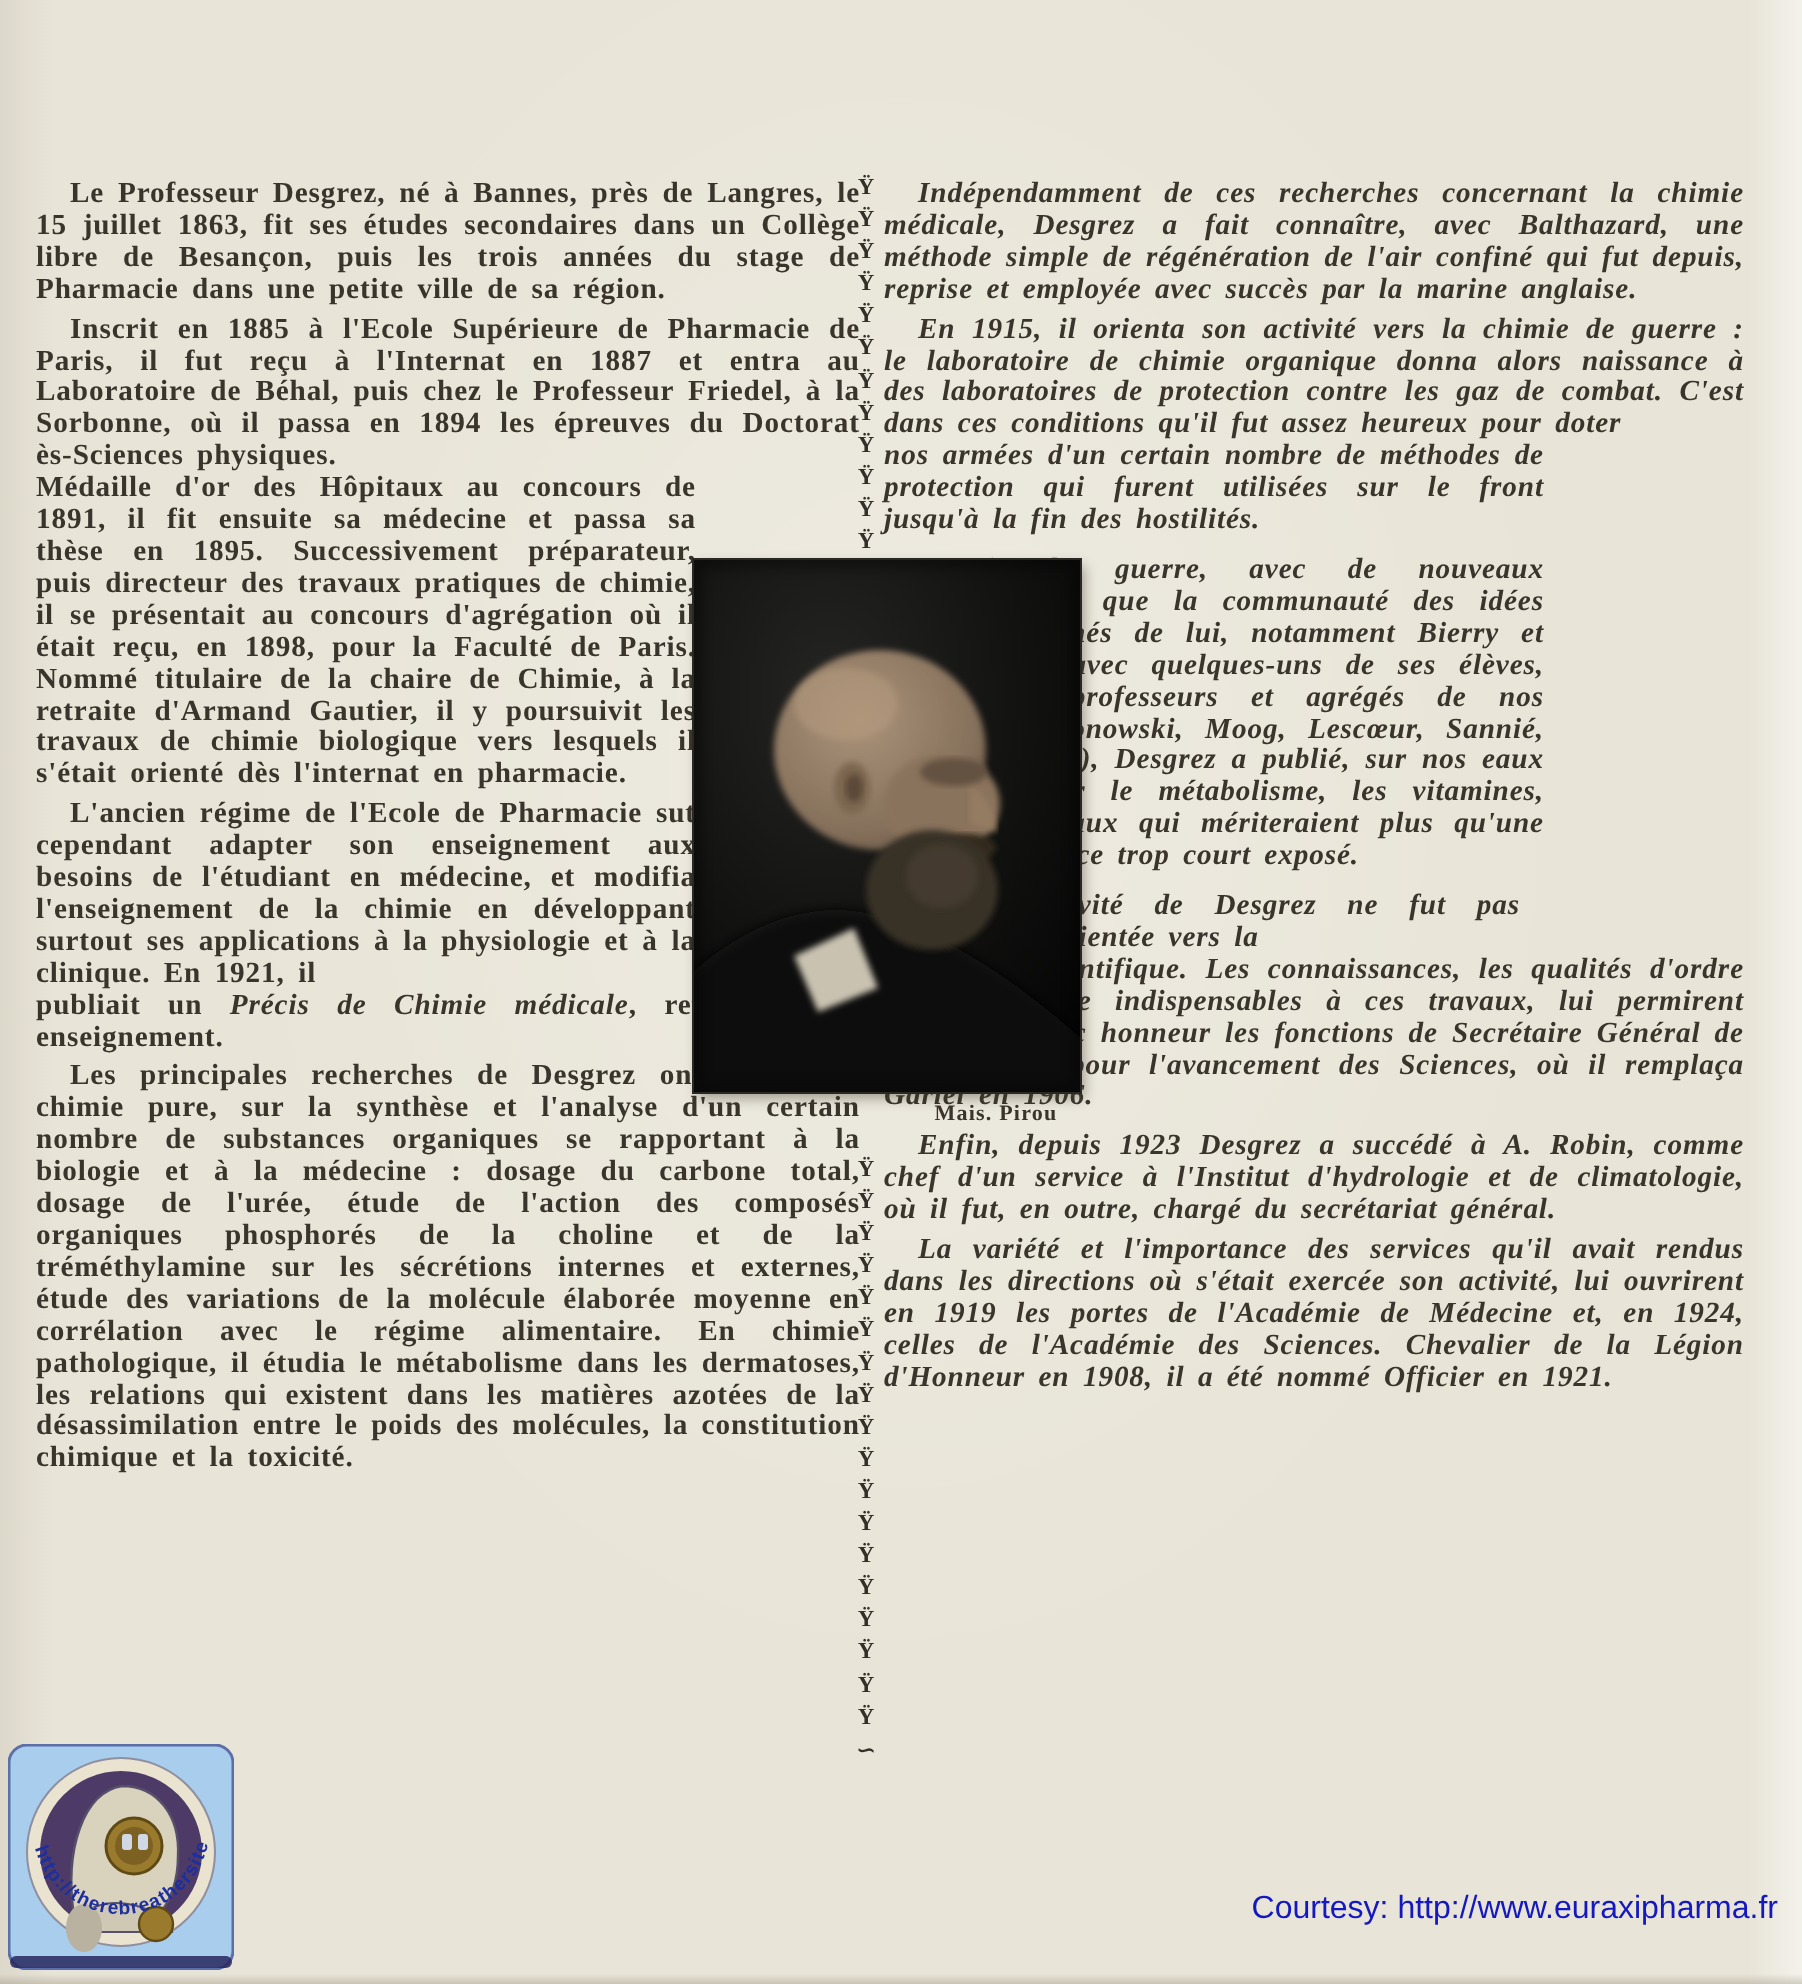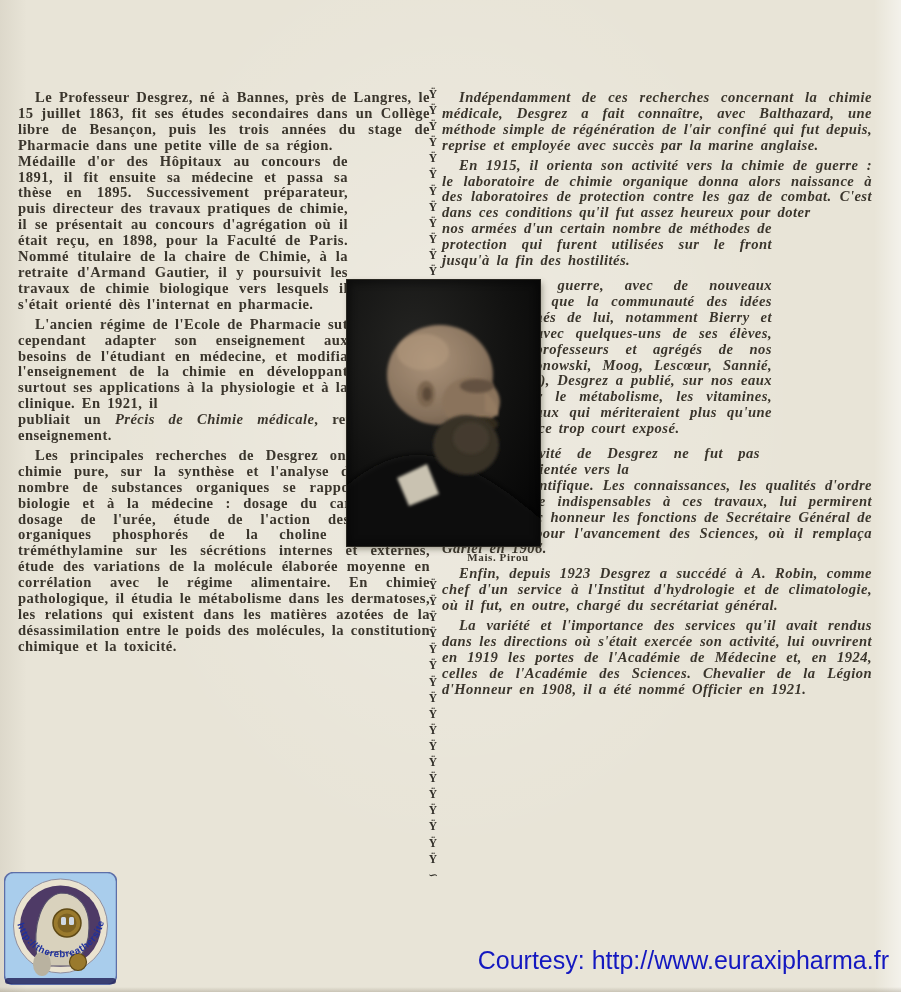--- a/index.html
+++ b/index.html
@@ -73,31 +73,32 @@
   .divider .endglyph{font-size:12px;}
 
   
   .logo{
     position:absolute;left:4px;top:872px;width:113px;height:113px;
   }
   .logo svg{display:block;width:100%;height:100%;}
   .courtesy{
     position:absolute;right:12px;top:946px;
     font-family:"Liberation Sans","DejaVu Sans",sans-serif;
-    font-size:25px;color:var(--courtesy_blue,#1418c0);
+    font-size:16px;color:var(--courtesy_blue,#1418c0);
   }
 </style>
 </head>
 <body style="--paper: #e8e4d7; --ink: #3a352c; --title_ink: #232019; --courtesy_blue: #1418c0; --logo_bg: #a9cdec; --logo_disc: #4e3a66; --logo_text: #1d2f9e;">
 
 <div class="page">
 
 
   <div class="col col-left">
     <p>Le Professeur Desgrez, né à Bannes, près de Langres, le 15 juillet 1863, fit ses études secondaires dans un Collège libre de Besançon, puis les trois années du stage de Pharmacie dans une petite ville de sa région.</p>
+    <p class="gap">Inscrit en 1885 à l'Ecole Supérieure de Pharmacie de Paris, il fut reçu à l'Internat en 1887 et entra au Laboratoire de Béhal, puis chez le Professeur Friedel, à la Sorbonne, où il passa en 1894 les épreuves du Doctorat ès-Sciences physiques.</p>
     <p class="cont narrow-r">Médaille d'or des Hôpitaux au concours de 1891, il fit ensuite sa médecine et passa sa thèse en 1895. Successivement préparateur, puis directeur des travaux pratiques de chimie, il se présentait au concours d'agrégation où il était reçu, en 1898, pour la Faculté de Paris. Nommé titulaire de la chaire de Chimie, à la retraite d'Armand Gautier, il y poursuivit les travaux de chimie biologique vers lesquels il s'était orienté dès l'internat en pharmacie.</p>
     <p class="gap narrow-r">L'ancien régime de l'Ecole de Pharmacie sut cependant adapter son enseignement aux besoins de l'étudiant en médecine, et modifia l'enseignement de la chimie en développant surtout ses applications à la physiologie et à la clinique. En 1921, il</p>
     <p class="cont"><span>publiait un </span><span class="ital">Précis de Chimie médicale</span><span>, reflet de cet enseignement.</span></p>
     <p class="gap">Les principales recherches de Desgrez ont porté, en chimie pure, sur la synthèse et l'analyse d'un certain nombre de substances organiques se rapportant à la biologie et à la médecine : dosage du carbone total, dosage de l'urée, étude de l'action des composés organiques phosphorés de la choline et de la tréméthylamine sur les sécrétions internes et externes, étude des variations de la molécule élaborée moyenne en corrélation avec le régime alimentaire. En chimie pathologique, il étudia le métabolisme dans les dermatoses, les relations qui existent dans les matières azotées de la désassimilation entre le poids des molécules, la constitution chimique et la toxicité.</p>
   </div>
 
   <div class="col col-right">
     <p>Indépendamment de ces recherches concernant la chimie médicale, Desgrez a fait connaître, avec Balthazard, une méthode simple de régénération de l'air confiné qui fut depuis, reprise et employée avec succès par la marine anglaise.</p>
     <p class="gap">En 1915, il orienta son activité vers la chimie de guerre : le laboratoire de chimie organique donna alors naissance à des laboratoires de protection contre les gaz de combat. C'est dans ces conditions qu'il fut assez heureux pour doter</p>
     <p class="cont narrow-l">nos armées d'un certain nombre de méthodes de protection qui furent utilisées sur le front jusqu'à la fin des hostilités.</p>

